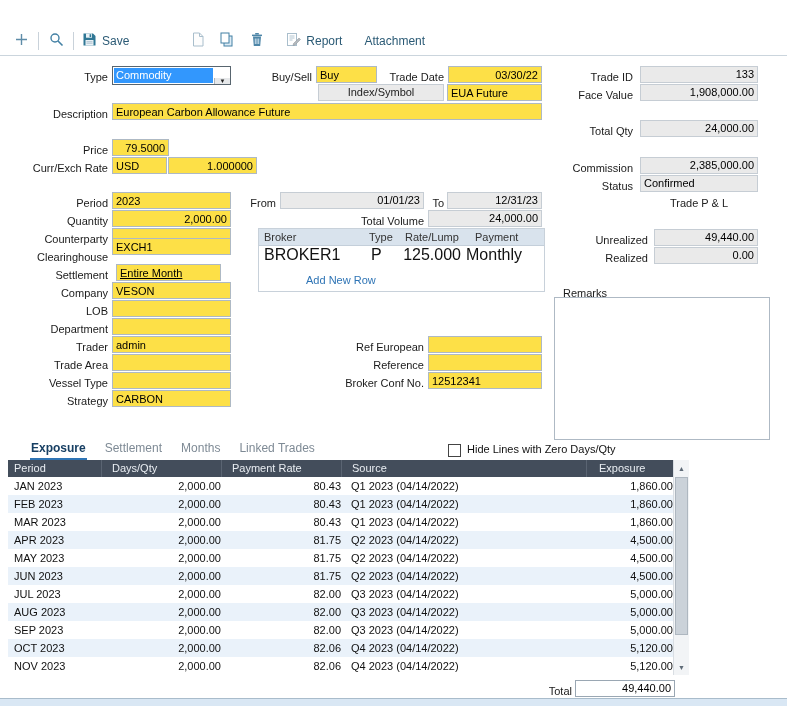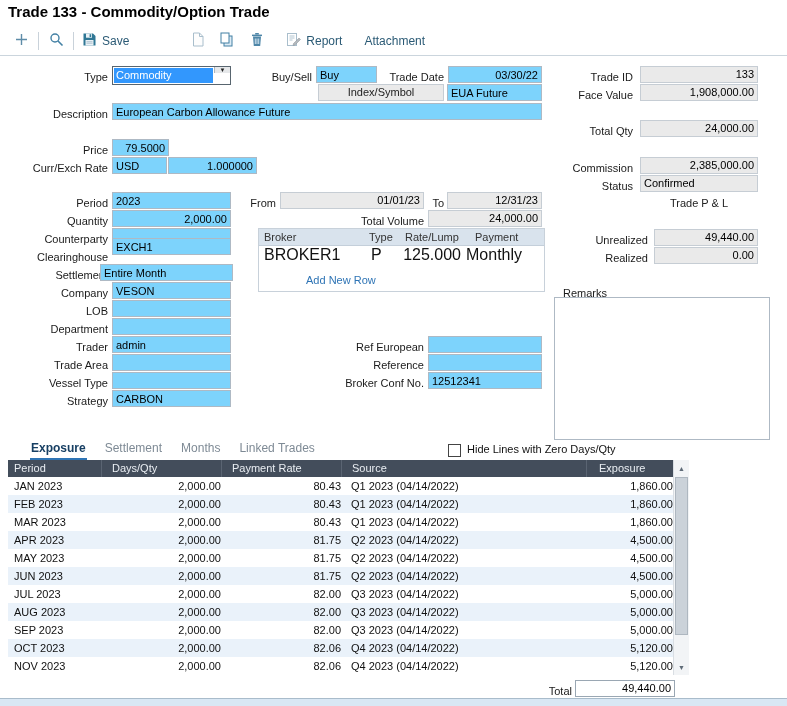--- a/index.html
+++ b/index.html
@@ -10,27 +10,27 @@
   .title { position:absolute; left:8px; top:3px; font-size:15px; font-weight:bold; color:#000; white-space:nowrap; }
 
   .toolbar { position:absolute; left:0; top:27px; width:100%; height:27px; display:flex; align-items:center; padding:0 10px; }
   .tb-divider { position:absolute; left:0; top:55px; width:100%; height:1px; background:#CBD5DD; }
   .tb-icon-btn { background:none; border:none; cursor:pointer; padding:0; width:22px; height:22px; display:flex; align-items:center; justify-content:center; }
   .tb-btn { display:flex; align-items:center; gap:5px; background:none; border:none; font-family:inherit; font-size:12px; color:#2B5A75; cursor:pointer; padding:0 2px; }
   .tb-sep { width:1px; height:18px; background:#C9D2DA; margin:0 6px; }
 
   .lbl { position:absolute; font-size:11px; line-height:17px; color:#1a1a1a; text-align:right; white-space:nowrap; }
   .lbl-left { text-align:left; }
-  .fld { position:absolute; height:17px; border:1px solid #AEB9C4; background:#7dd3fc; font-size:11px; font-family:inherit; line-height:15px; padding:0 3px; color:#000; }
+  .fld { position:absolute; height:17px; border:1px solid #AEB9C4; background:#fde047; font-size:11px; font-family:inherit; line-height:15px; padding:0 3px; color:#000; }
   input.fld { outline:none; }
   .ro { background:#EAEAEA; border-color:#C6CDD4; }
   .num { text-align:right; }
   .graybox { text-align:center; color:#222; }
 
-  .combo { position:absolute; left:112px; top:66px; width:119px; height:19px; border:1px solid #58656F; background:#fff; display:flex; align-items:flex-start; cursor:pointer; }
+  .combo { position:absolute; left:112px; top:66px; width:119px; height:19px; border:1px solid #58656F; background:#fff; display:flex; align-items:flex-end; cursor:pointer; }
   .combo-sel { flex:1; margin:1px; background:#3297FD; color:#fff; font-size:11px; line-height:15px; padding:0 2px; white-space:nowrap; overflow:hidden; }
   .combo-btn { width:16px; background:#E6E8EA; border-left:1px solid #ADB5BC; display:flex; align-items:center; justify-content:center; font-size:6px; color:#222; }
 
   .pnl-title { position:absolute; left:640px; top:197px; width:118px; text-align:center; font-size:11px; color:#222; }
 
   textarea.remarks { position:absolute; left:554px; top:297px; width:216px; height:143px; border:1px solid #AEB9C4; background:#fff; resize:none; font-family:inherit; font-size:11px; outline:none; }
 
   .btable { position:absolute; left:258px; top:228px; width:287px; height:64px; border:1px solid #C8D1DA; background:#fff; }
   .bt-header { position:relative; height:17px; background:#D9E3ED; border-bottom:1px solid #C4CFDA; }
   .bt-h { position:absolute; top:0; line-height:16px; font-size:11px; color:#333; white-space:nowrap; }
@@ -72,21 +72,20 @@
   .total-field { position:absolute; left:575px; top:680px; width:100px; height:17px; border:1px solid #9AA7B3; background:#fff; font-size:11px; line-height:15px; text-align:right; padding:0 3px; color:#000; }
 
   .bottom-line { position:absolute; left:0; top:698px; width:100%; height:1px; background:#A9BCCB; }
   .bottom-strip { position:absolute; left:0; top:699px; width:100%; height:7px; background:#D9E7F4; }
 </style>
 </head>
 <body>
 
 <div class="window">
 
-  <div class="title">Trade 133 - Commodity/Option Trade</div>
 
   <div class="toolbar">
     <button class="tb-icon-btn">
       <span><svg width="15" height="15" viewBox="0 0 15 15">
             <path d="M7.5 2v11M2 7.5h11" stroke="#5E8CA8" stroke-width="1.4" fill="none"></path>
           </svg></span>
     </button>
     <div class="tb-sep"></div>
     <button class="tb-icon-btn">
       <span><svg width="15" height="15" viewBox="0 0 15 15">
@@ -191,21 +190,21 @@
   <div class="lbl" style="left:578px;top:232px;width:70px">Unrealized</div>
   <div class="fld ro num" style="left:654px;top:229px;width:104px">49,440.00</div>
   <div class="lbl" style="left:578px;top:250px;width:70px">Realized</div>
   <div class="fld ro num" style="left:654px;top:247px;width:104px">0.00</div>
 
   <div class="lbl" style="left:8px;top:231px;width:100px">Counterparty</div>
   <input class="fld" style="left: 112px; top: 228px; width: 119px;" value="">
   <div class="lbl" style="left:8px;top:249px;width:100px">Clearinghouse</div>
   <input class="fld" style="left: 112px; top: 238px; width: 119px;" value="EXCH1">
   <div class="lbl" style="left:8px;top:267px;width:100px">Settlement</div>
-  <input class="fld" style="left: 100px; top: 264px; width: 133px;" value="Entire Month">
+  <input class="fld" style="left: 116px; top: 264px; width: 105px; text-decoration: underline;" value="Entire Month">
   <div class="lbl" style="left:8px;top:285px;width:100px">Company</div>
   <input class="fld" style="left: 112px; top: 282px; width: 119px;" value="VESON">
   <div class="lbl" style="left:8px;top:303px;width:100px">LOB</div>
   <input class="fld" style="left: 112px; top: 300px; width: 119px;" value="">
   <div class="lbl" style="left:8px;top:321px;width:100px">Department</div>
   <input class="fld" style="left: 112px; top: 318px; width: 119px;" value="">
   <div class="lbl" style="left:8px;top:339px;width:100px">Trader</div>
   <input class="fld" style="left: 112px; top: 336px; width: 119px;" value="admin">
   <div class="lbl" style="left:8px;top:357px;width:100px">Trade Area</div>
   <input class="fld" style="left: 112px; top: 354px; width: 119px;" value="">

